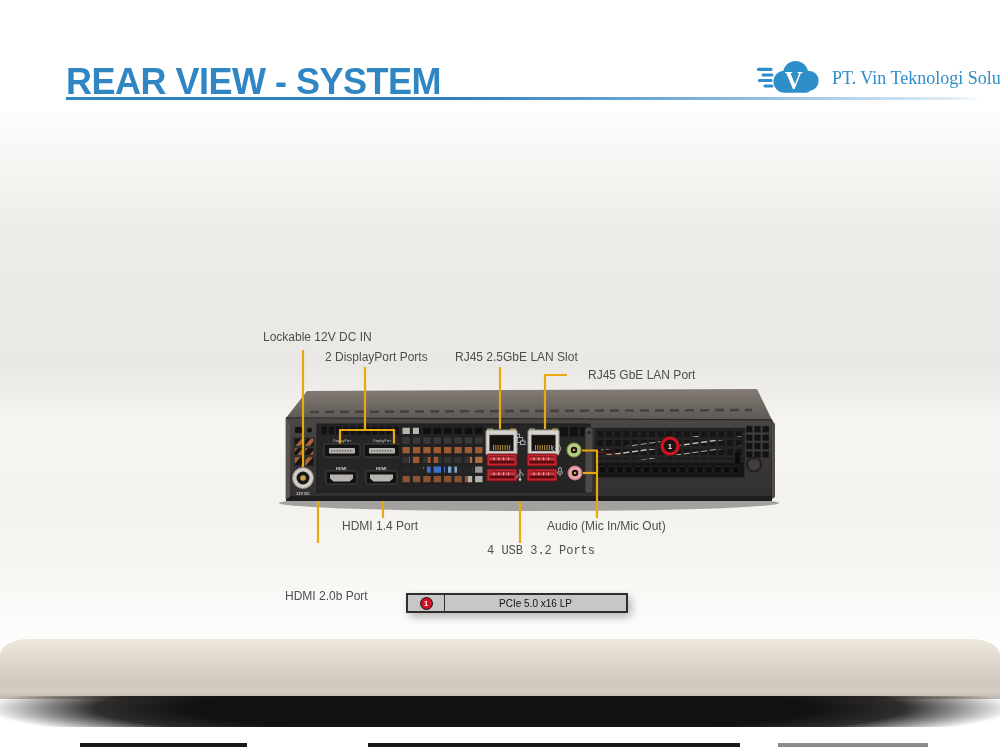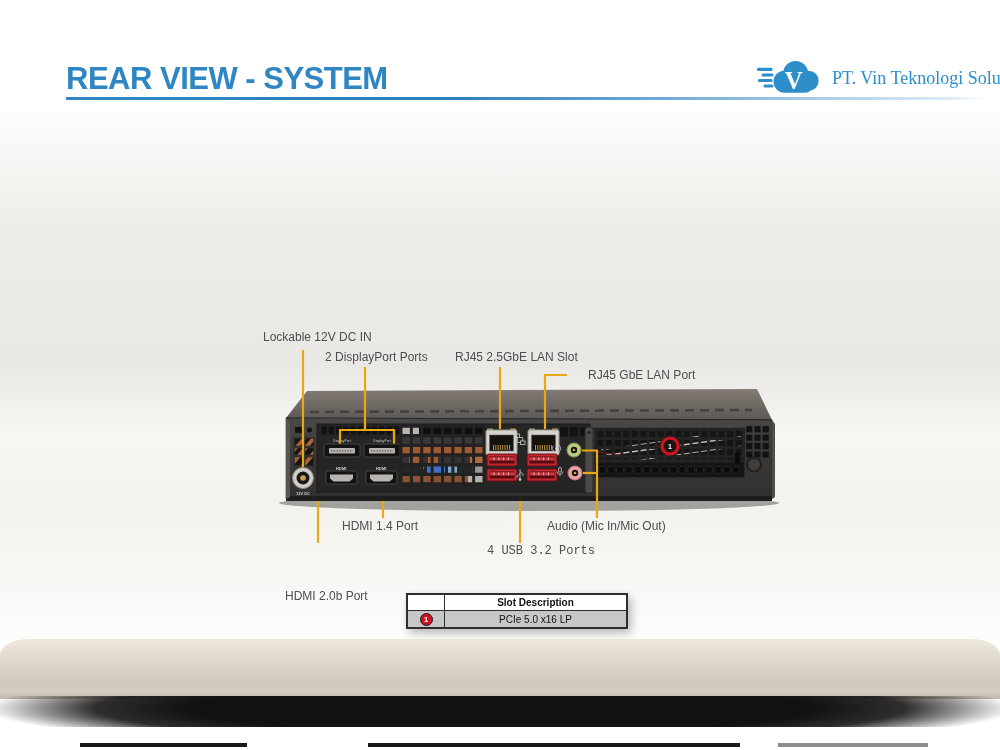--- a/index.html
+++ b/index.html
@@ -13,21 +13,21 @@
       #f7f6f3 60%,#f3f2ee 74%,#f7f6f3 86%,#fdfdfc 100%);}
   .desk-band{top:639px;height:60px;border-radius:28px 28px 0 0/16px 16px 0 0;
     background:linear-gradient(180deg,#efeade 0%,#e2dbd0 28%,#d8d1c6 52%,
       #cec7bc 74%,#d4cdc3 88%,#bdb6ac 100%);}
   .shadow-band{top:696px;height:31px;
     background:radial-gradient(52% 130% at 50% 40%,#131110 60%,
       rgba(19,17,16,.88) 78%,rgba(19,17,16,0) 99%);}
   .edge-strip{position:absolute;height:4px;top:743px;background:#1c1a19;}
 
   
-  .page-title{position:absolute;left:66px;top:61px;font-size:31px;font-weight:bold;
+  .page-title{position:absolute;left:66px;top:61px;font-size:36px;font-weight:bold;
     letter-spacing:-.5px;color:var(--title_blue,#2f86c3);white-space:nowrap;}
   .title-rule{position:absolute;left:66px;top:97px;width:919px;height:3px;
     background:linear-gradient(90deg,var(--title_blue,#2f86c3) 0%,#2c7fbf 42%,
       #86b7dd 72%,#dcebf6 96%,rgba(255,255,255,0) 100%);}
   .brand{position:absolute;left:756px;top:55px;display:flex;align-items:center;gap:6px;}
   .brand-name{font-family:"Liberation Serif",serif;font-size:18px;
     color:var(--logo_blue,#2e8ec9);white-space:nowrap;}
 
   
   .callout-label{position:absolute;font-size:12px;color:#4e4e4e;white-space:nowrap;}
@@ -424,23 +424,19 @@
     <polyline class="callout" points="567,375 545,375 545,429"></polyline>
     <polyline class="callout" points="383,501 383,518"></polyline>
     <polyline class="callout" points="318,501 318,543"></polyline>
     <polyline class="callout" points="520,501 520,543"></polyline>
     <polyline class="callout" points="582,450.5 597,450.5 597,518"></polyline>
     <polyline class="callout" points="583,473 597,473"></polyline>
   </g>
 </svg>
 
 <div class="slot-table">
-  <div class="slot-row header">
-    <div class="cell-badge"></div>
-    <div class="cell-desc">Slot Description</div>
-  </div>
   <div class="slot-row data">
     <div class="cell-badge">
       <span class="badge-dot">1</span>
     </div>
     <div class="cell-desc">PCIe 5.0 x16 LP</div>
   </div>
 </div>
 
 </body></html>

